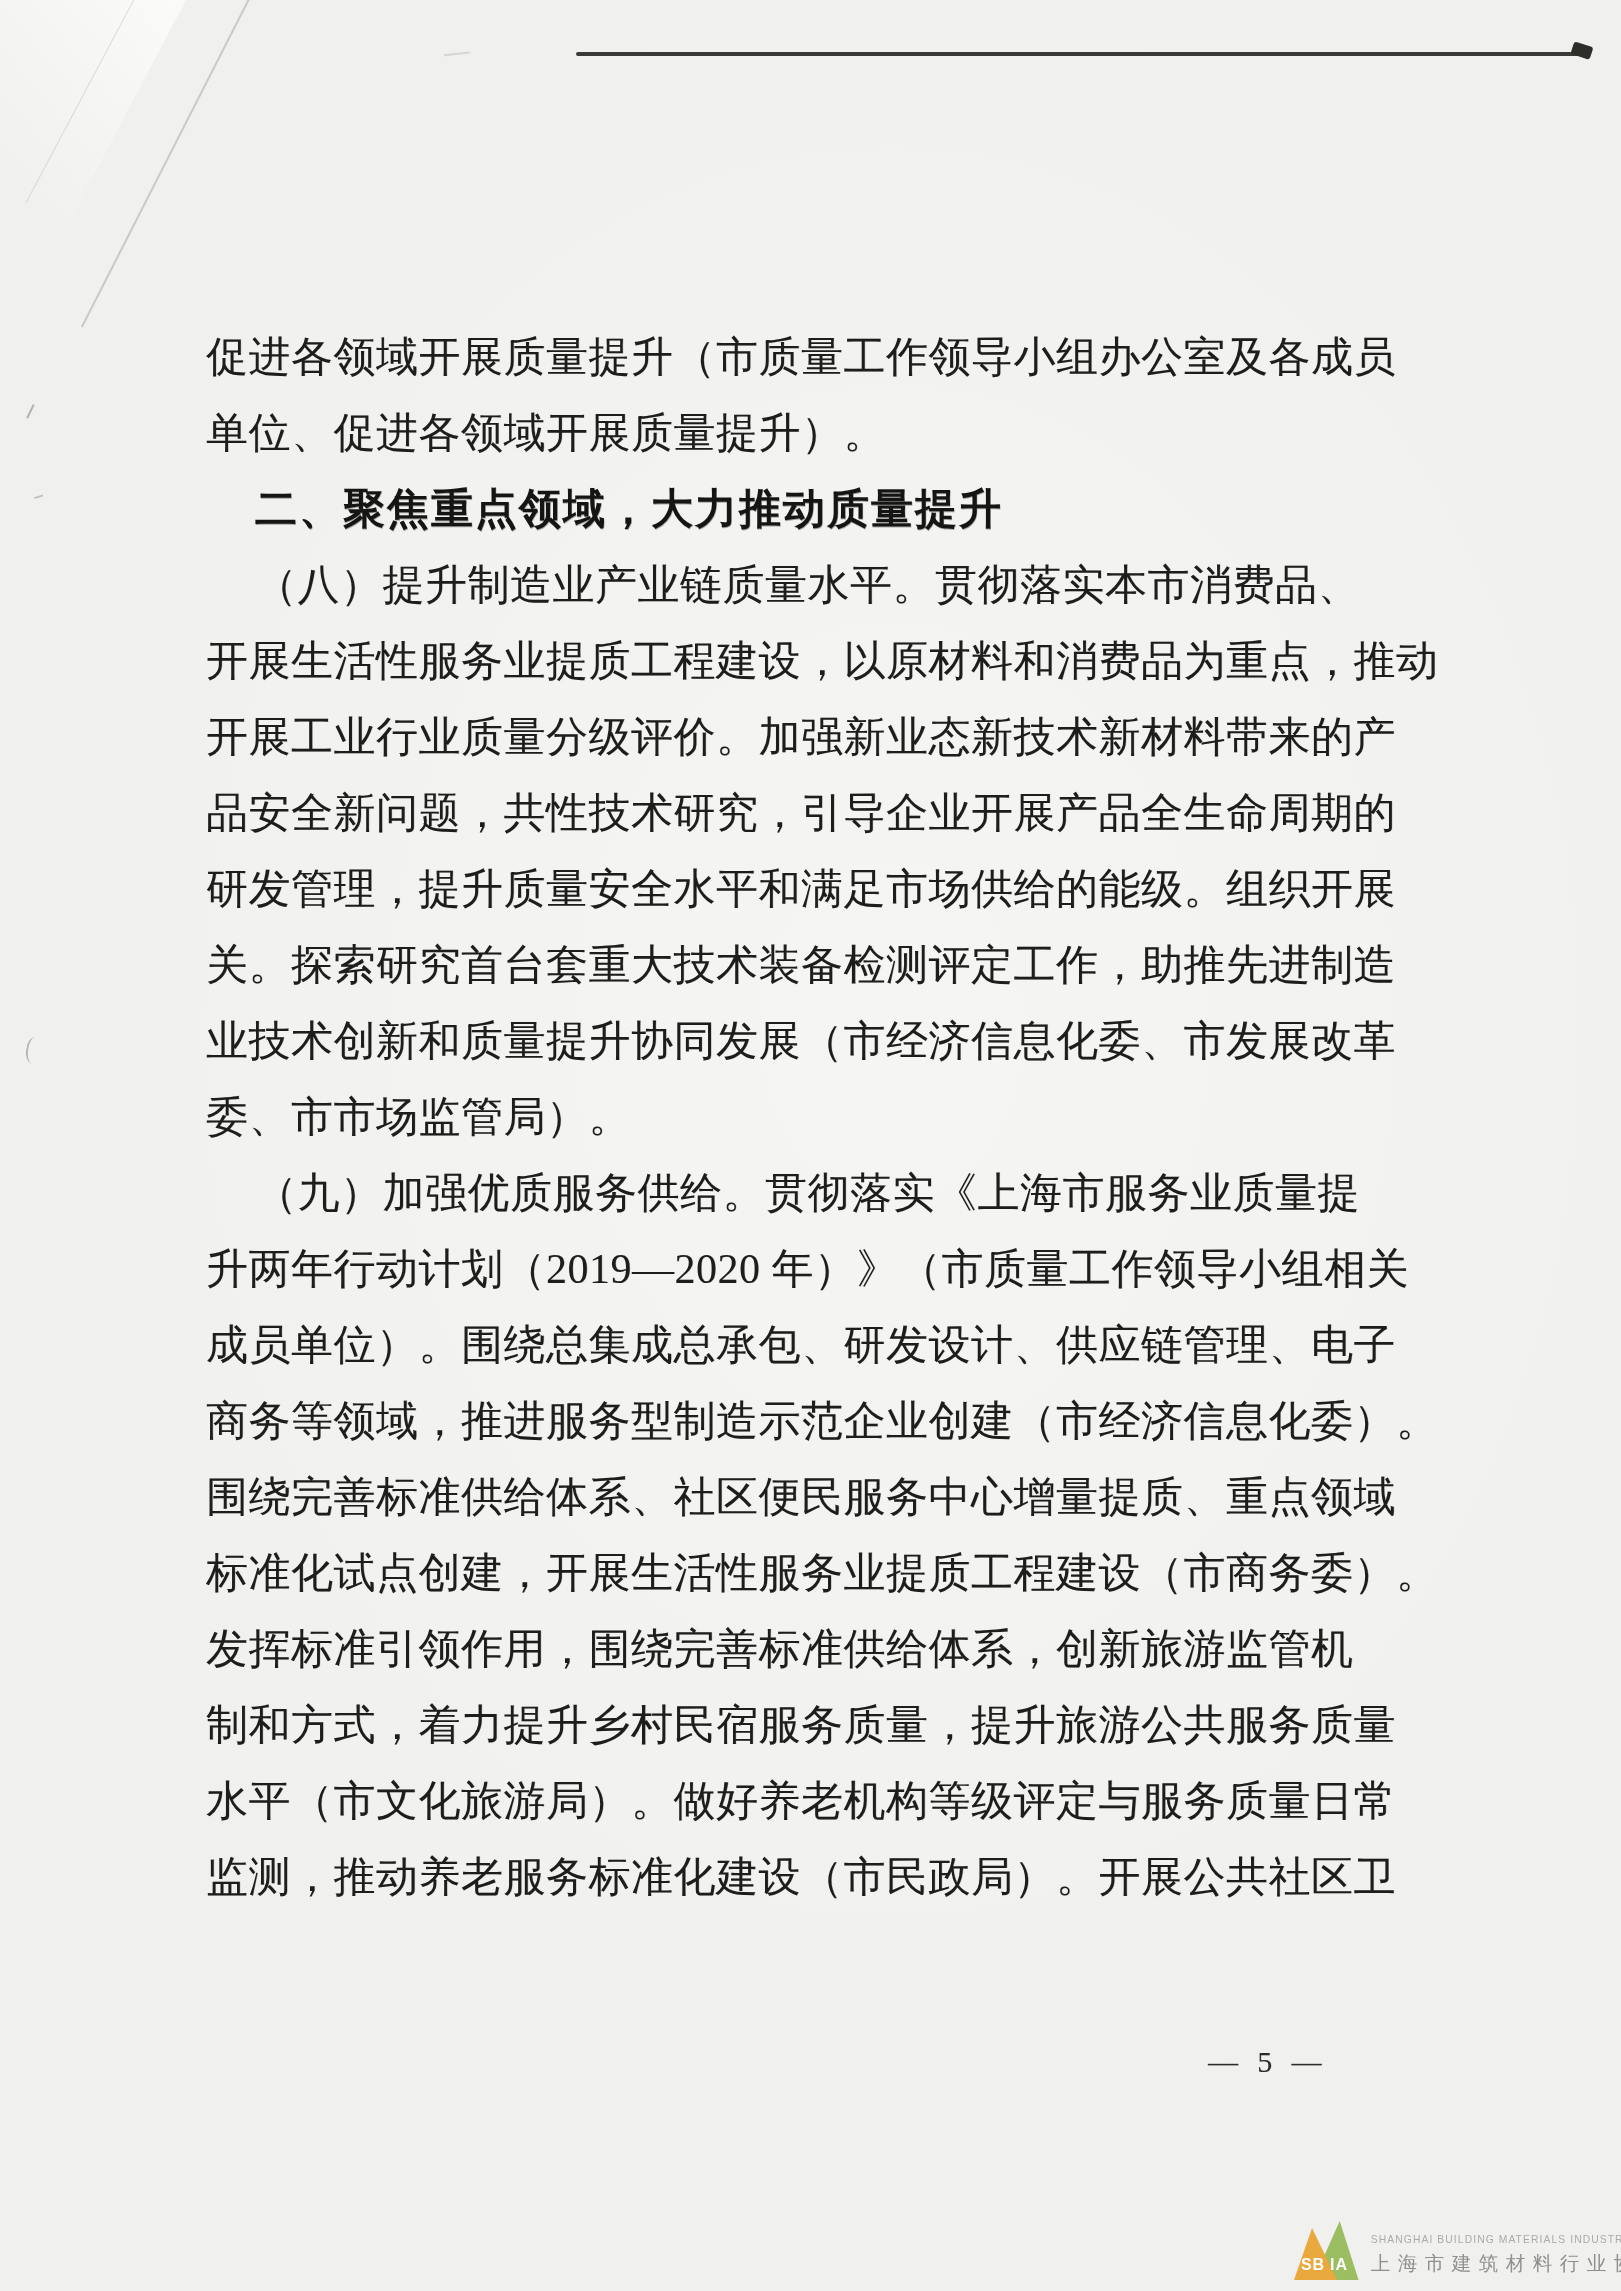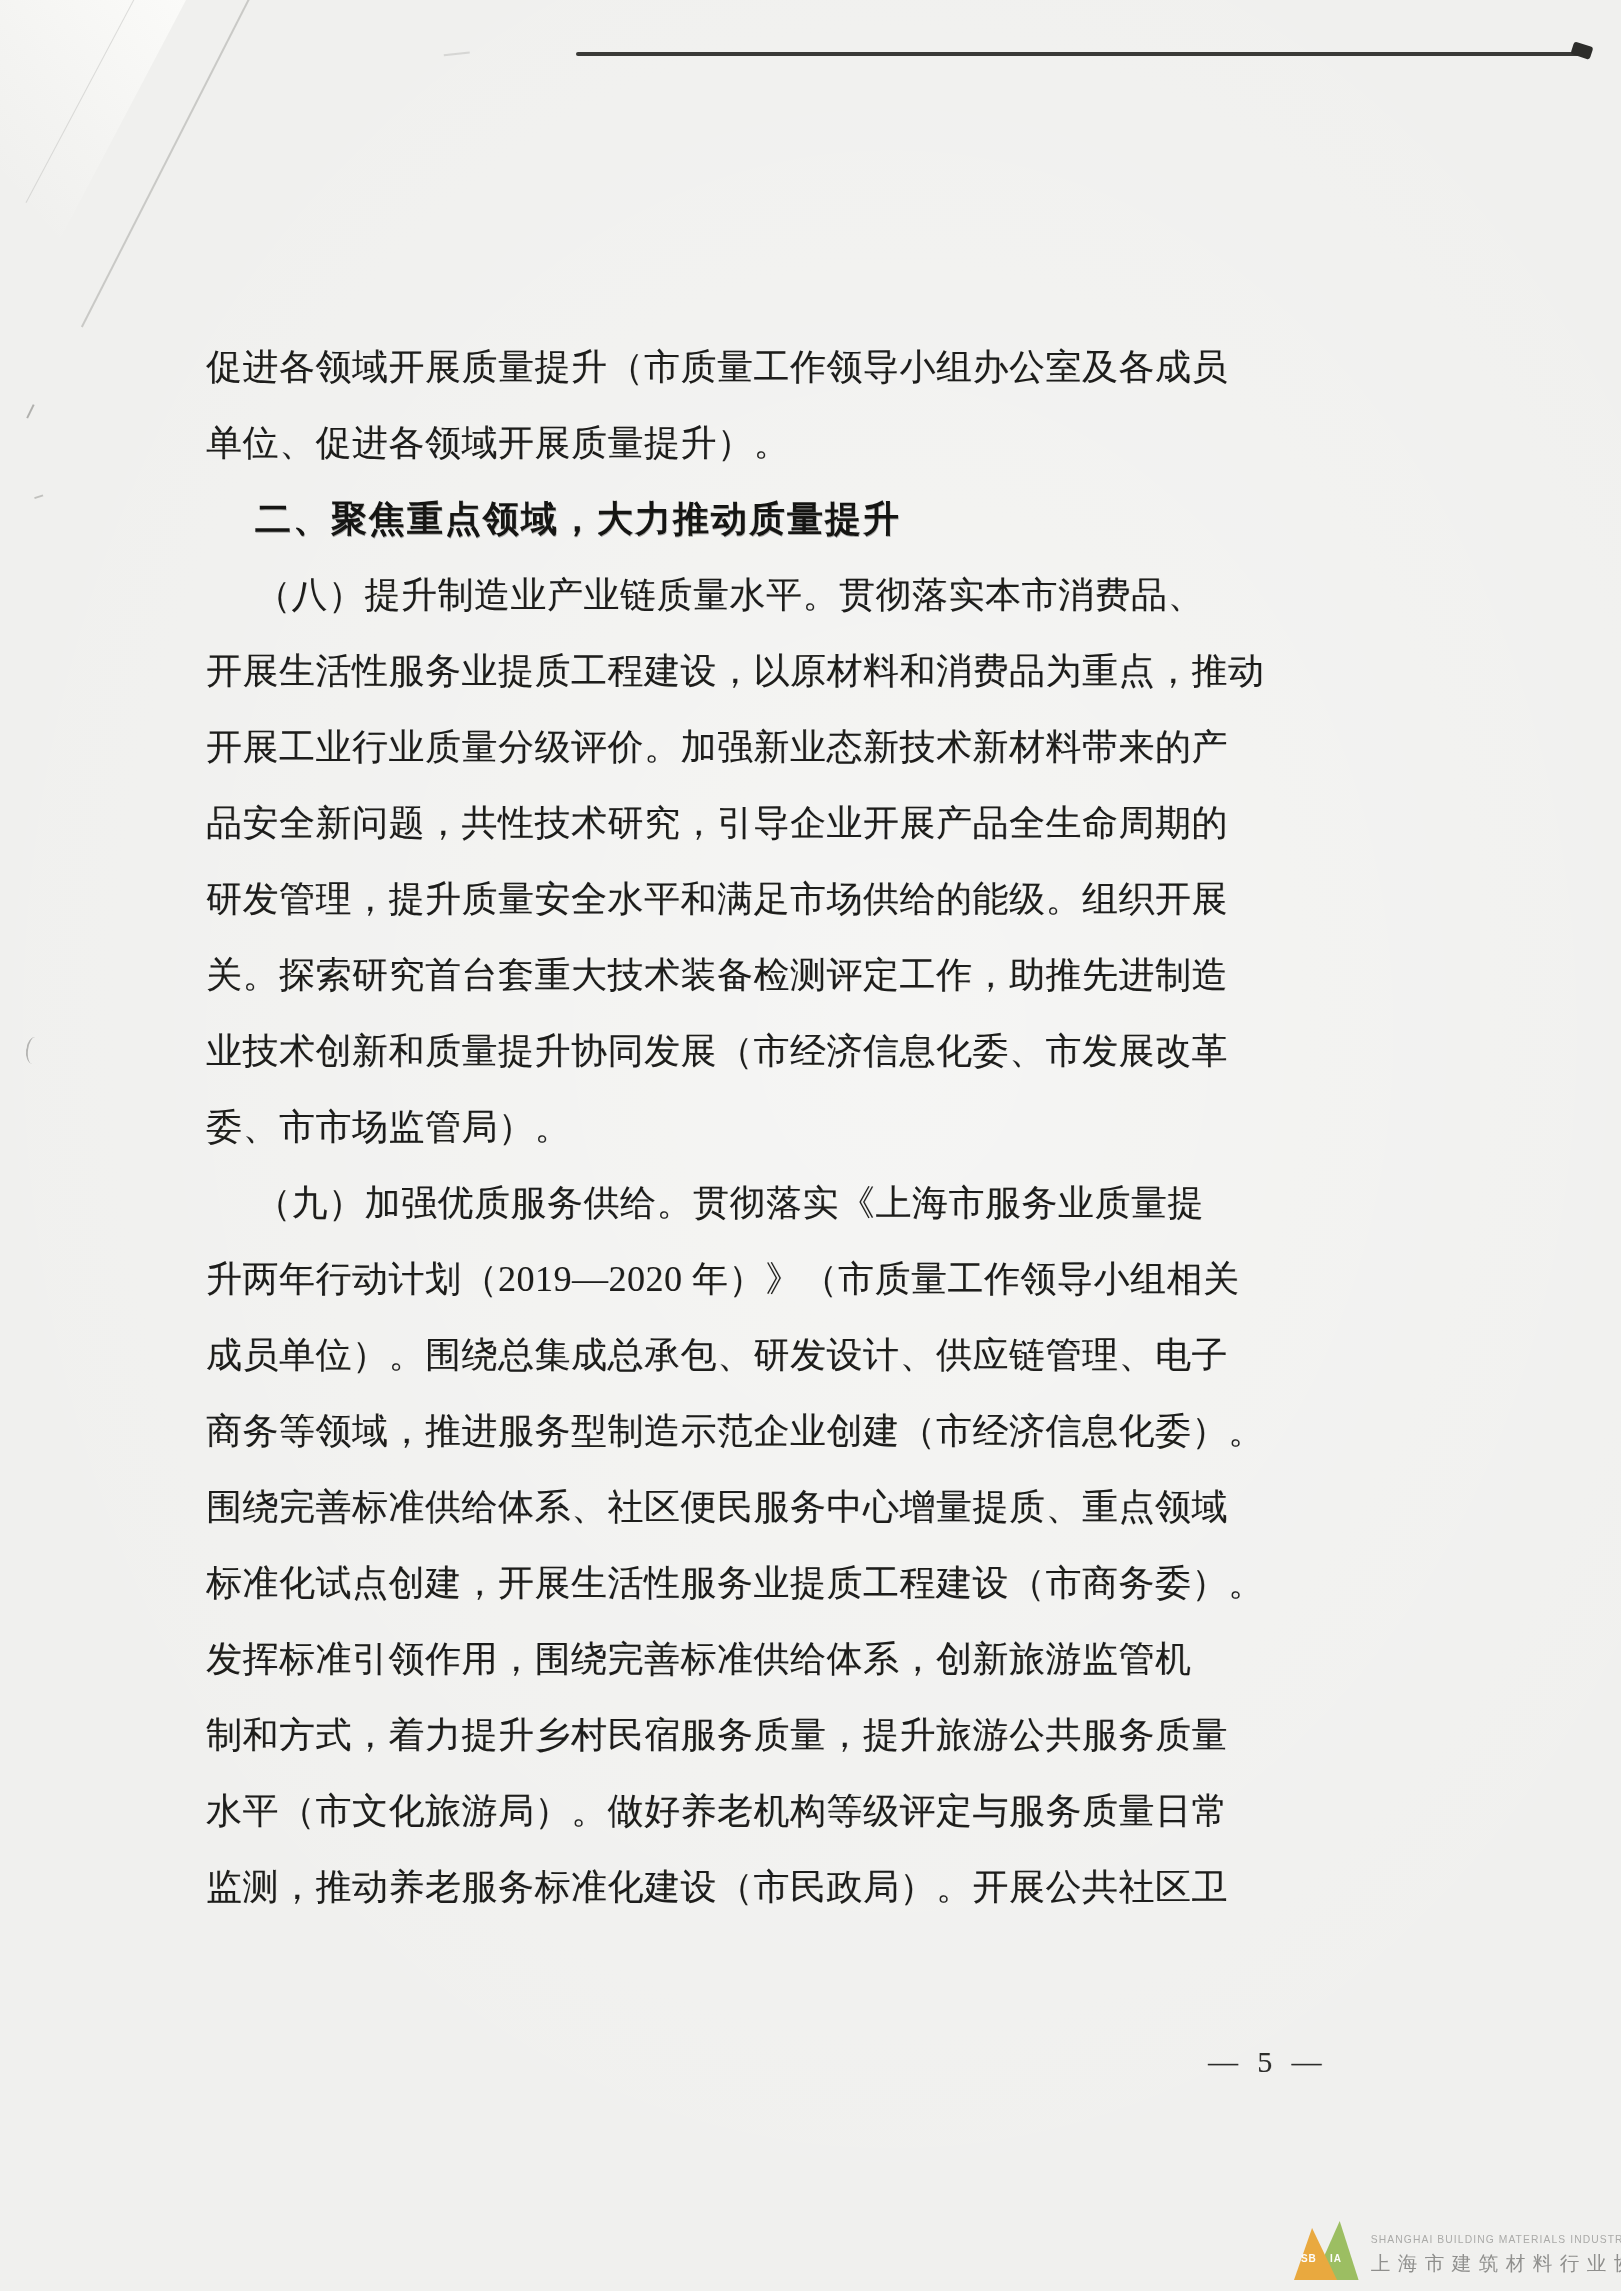--- a/index.html
+++ b/index.html
@@ -43,22 +43,22 @@
 
   
   .mark{position:absolute;}
   .mark-a{left:29px;top:406px;width:9.8px;height:14.7px;border-left:2.9px solid #8d8d8b;transform:rotate(26deg);opacity:.65;}
   .mark-b{left:33px;top:488px;width:8.8px;height:7.8px;border-bottom:2px solid #9a9a98;transform:rotate(-18deg);opacity:.55;}
   .mark-c{left:25.5px;top:1037px;width:13.7px;height:27.4px;border-left:2.9px solid #8d8d8b;border-radius:60% 0 0 60%;transform:rotate(7deg);opacity:.6;}
   .mark-d{left:443px;top:39px;width:25.5px;height:13.7px;border-bottom:2px solid #bcbcba;transform:rotate(-6deg);opacity:.5;}
 
   
   .textblock{
-    position:absolute;left:206px;top:329px;width:1231px;
-    font-size:36px;line-height:76px;color:#1d1d1b;
+    position:absolute;left:206px;top:319px;width:1231px;
+    font-size:42px;line-height:76px;color:#1d1d1b;
     letter-spacing:0.5px;
     text-shadow:0.4px 0.4px 0 rgba(40,40,40,.25);
   }
   .line{white-space:nowrap;}
   .line.indent{text-indent:49px;}
   .line.heading{
     font-family:"Liberation Sans","DejaVu Sans",sans-serif;
     font-weight:bold;color:#151513;
     letter-spacing:2px;
     text-shadow:0.6px 0.6px 0 rgba(20,20,20,.35);
@@ -79,23 +79,23 @@
     left:19.6px;top:0;width:45px;height:59px;
     background:#9cbe62;
     clip-path:polygon(58% 0,100% 100%,0 100%);
   }
   .tri-orange{
     left:0;top:6.9px;width:43px;height:52px;
     background:#e9a93f;
     clip-path:polygon(42% 0,100% 100%,0 100%);
   }
   .abbr{
-    position:absolute;bottom:16px;color:#fdfdfb;
+    position:absolute;bottom:6px;color:#fdfdfb;
     font-family:"Liberation Sans","DejaVu Sans",sans-serif;
-    font-size:10px;font-weight:bold;letter-spacing:1px;
+    font-size:16px;font-weight:bold;letter-spacing:1px;
   }
   .abbr-sb{left:6.9px;}
   .abbr-ia{left:36px;margin-top:11px;}
   .logo-text{margin-left:11.8px;padding-top:12.7px;}
   .logo-en{
     font-family:"Liberation Sans","DejaVu Sans",sans-serif;
     font-size:10.3px;letter-spacing:1.1px;color:#aaaaa8;
     white-space:nowrap;
   }
   .logo-cn{

